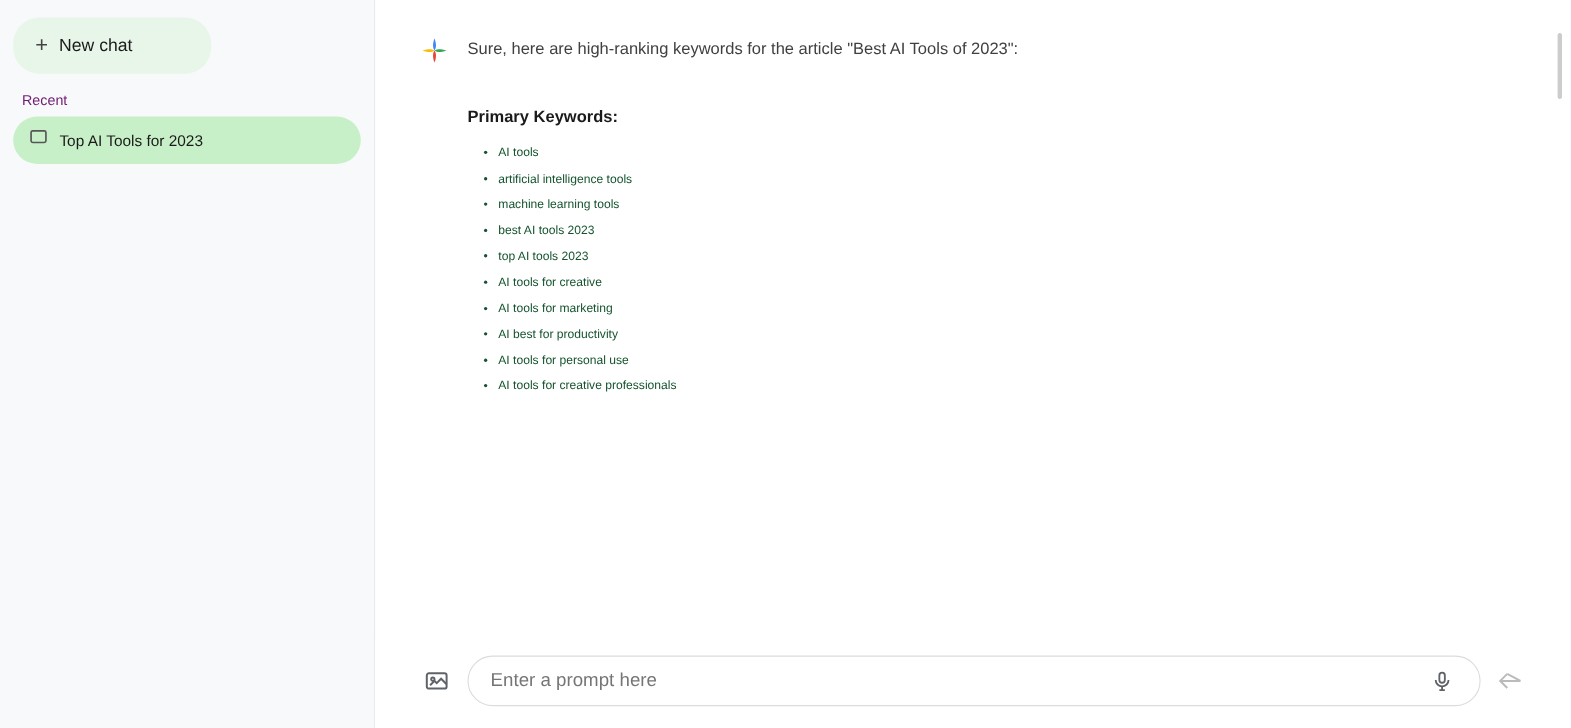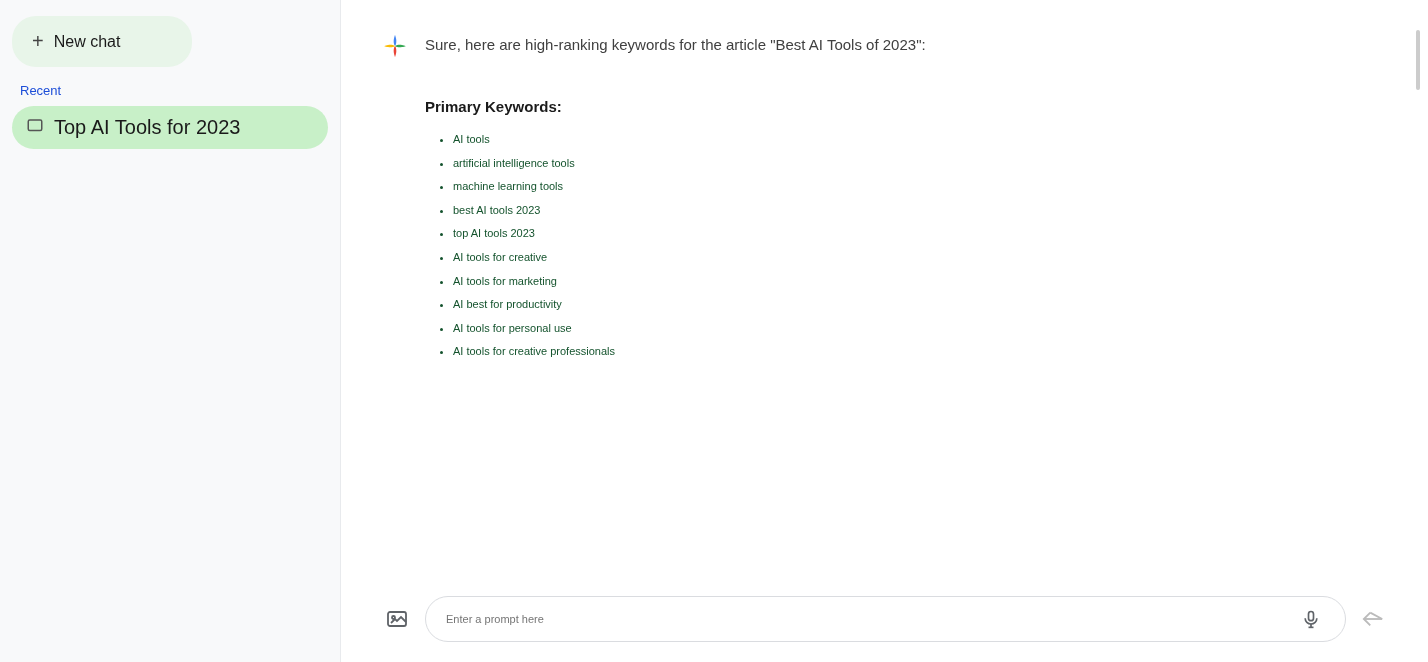--- a/index.html
+++ b/index.html
@@ -45,33 +45,33 @@
     }
 
     .recent-section {
       display: flex;
       flex-direction: column;
       gap: 8px;
     }
 
     .recent-label {
       font-size: 13px;
-      color: #1d4ed8;
+      color: #701a75;
       padding: 0 8px;
     }
 
     .chat-item {
       display: flex;
       align-items: center;
       gap: 10px;
       padding: 10px 14px;
       border-radius: 24px;
       background: #c8f0c8;
       cursor: pointer;
-      font-size: 20px;
+      font-size: 14px;
       color: #1a1a1a;
     }
 
     .chat-item-icon {
       font-size: 16px;
       color: #555;
     }
 
     
     .main {
@@ -178,21 +178,21 @@
       display: flex;
       align-items: center;
       padding: 12px 20px;
       background: #fff;
     }
 
     .prompt-input {
       flex: 1;
       border: none;
       outline: none;
-      font-size: 11px;
+      font-size: 17px;
       color: #0c4a6e;
       background: transparent;
       font-family: inherit;
     }
 
     .mic-btn {
       background: none;
       border: none;
       cursor: pointer;
       color: #5f6368;

